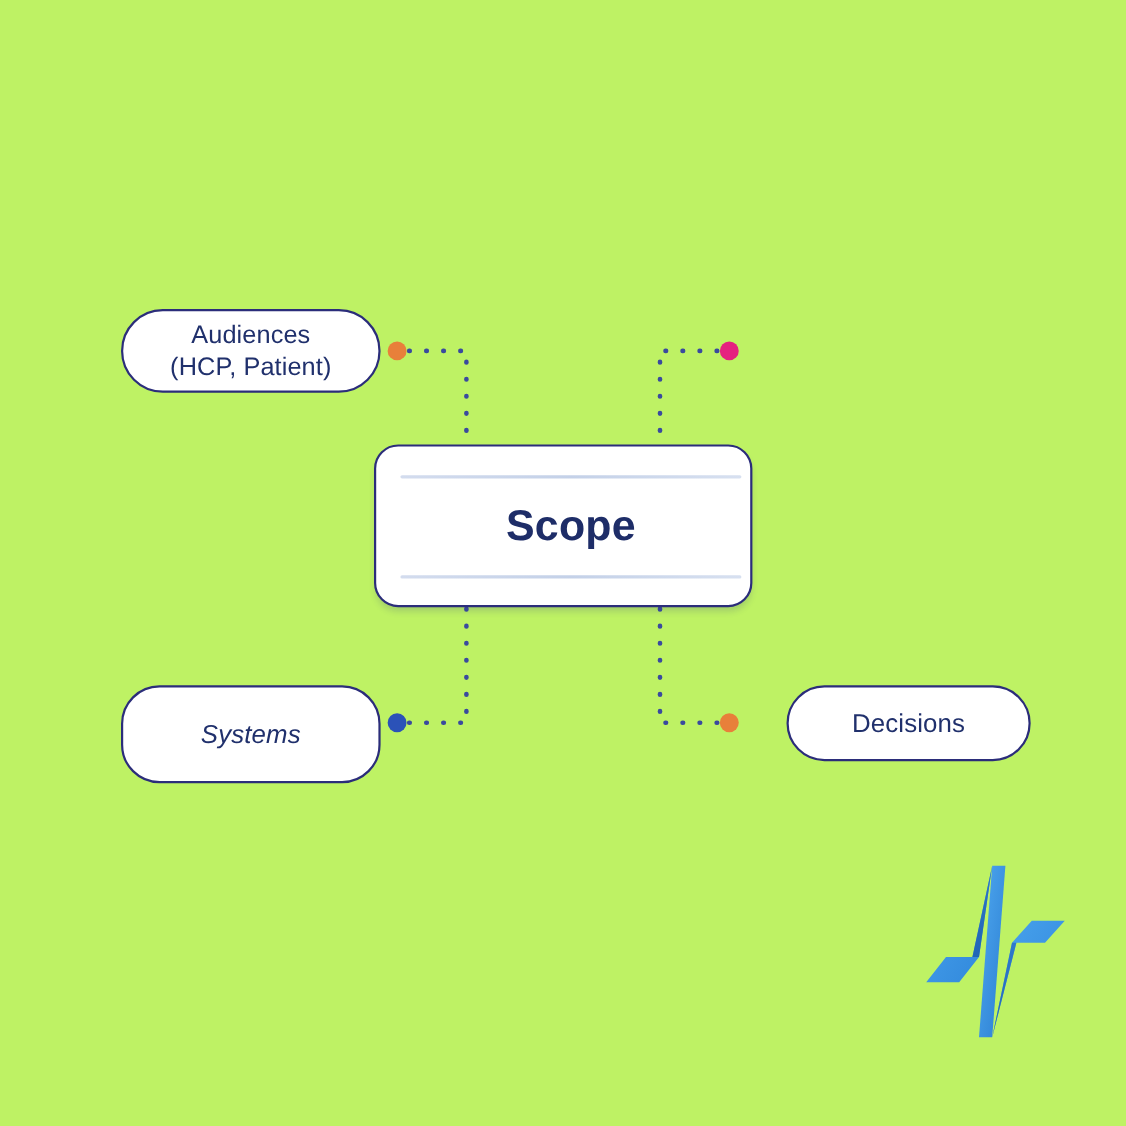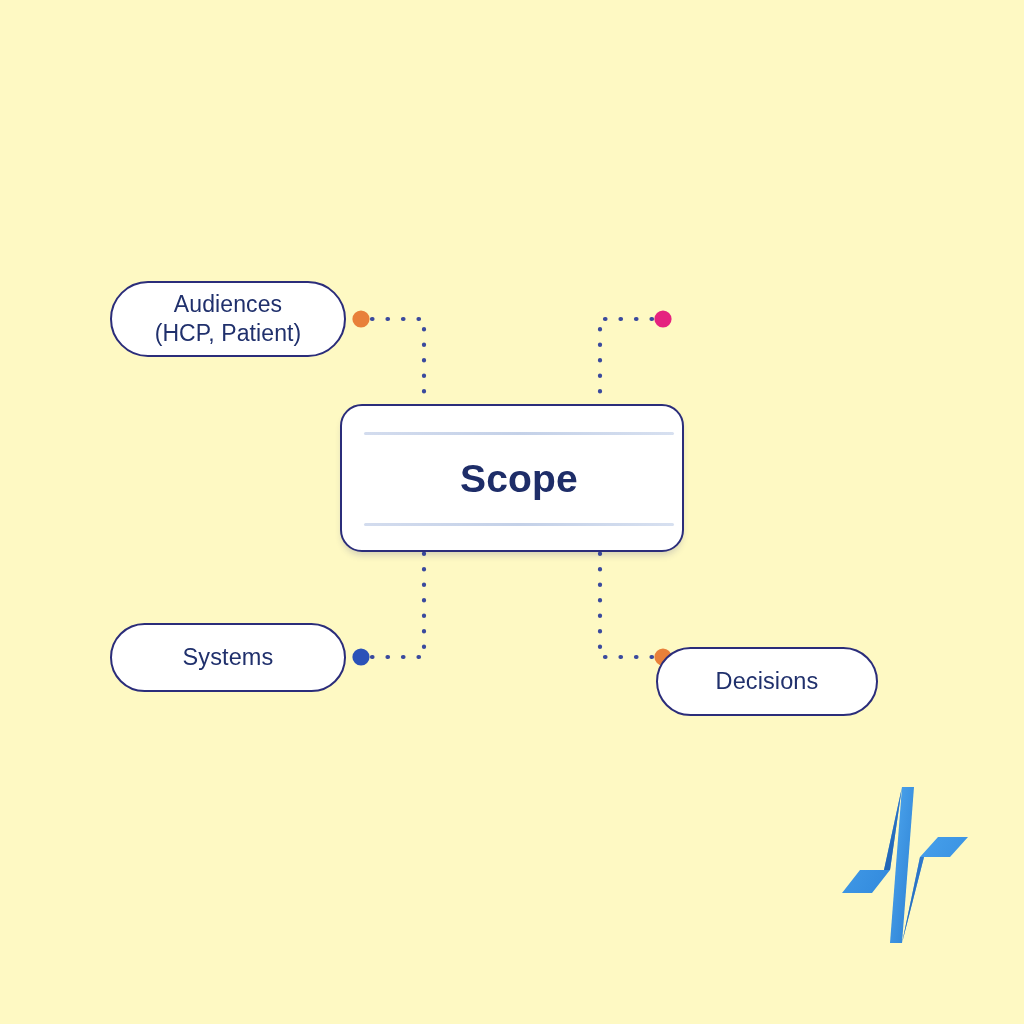--- a/index.html
+++ b/index.html
@@ -10,21 +10,21 @@
   body {
     width: 1024px;
     height: 1024px;
     font-family: "Liberation Sans", "DejaVu Sans", sans-serif;
     overflow: hidden;
   }
   #canvas {
     position: relative;
     width: 1024px;
     height: 1024px;
-    background: #fef9c3;
+    background: #bef264;
   }
   
   #connectors {
     position: absolute;
     left: 0; top: 0;
     width: 1024px; height: 1024px;
     pointer-events: none;
   }
   
   .node {
@@ -53,28 +53,28 @@
     border-radius: 38px;
   }
   #node-audiences .node-label { font-size: 23px; line-height: 1.28; }
   #node-channels {
     left: 676px; top: 284px;
     width: 222px; height: 70px;
     border-radius: 35px;
   }
   #node-systems {
     left: 110px; top: 623px;
-    width: 236px; height: 69px;
+    width: 236px; height: 89px;
     border-radius: 35px;
+    font-style: italic;
   }
   #node-decisions {
-    left: 656px; top: 623px;
+    left: 715px; top: 623px;
     width: 222px; height: 69px;
     border-radius: 35px;
-    margin-top: 24px;
   }
   
   #scope-card {
     position: absolute;
     left: 340px; top: 404px;
     width: 344px; height: 148px;
     box-sizing: border-box;
     background: #ffffff;
     border: 2.4px solid #2b2d7a;
     border-radius: 22px;

